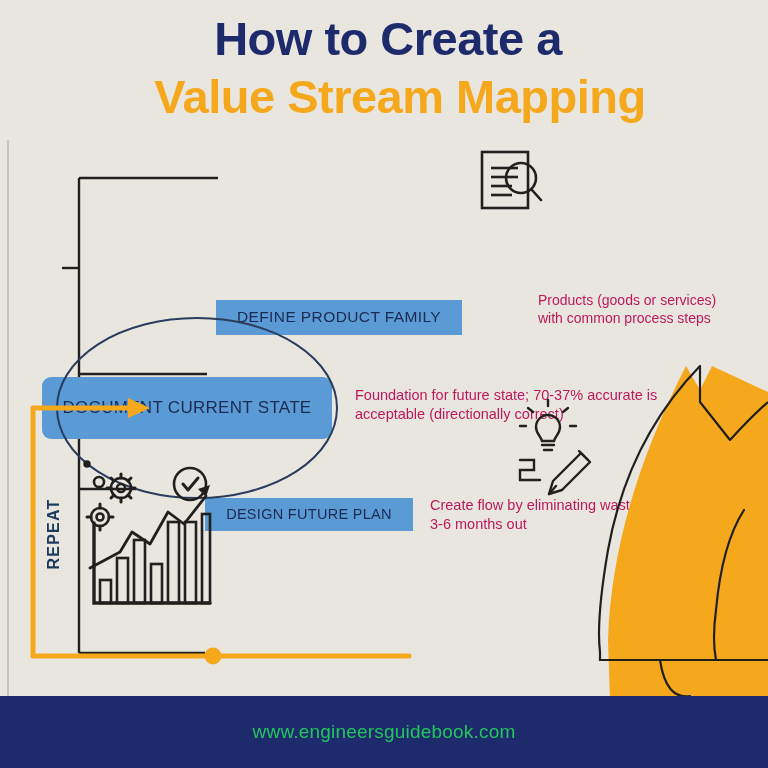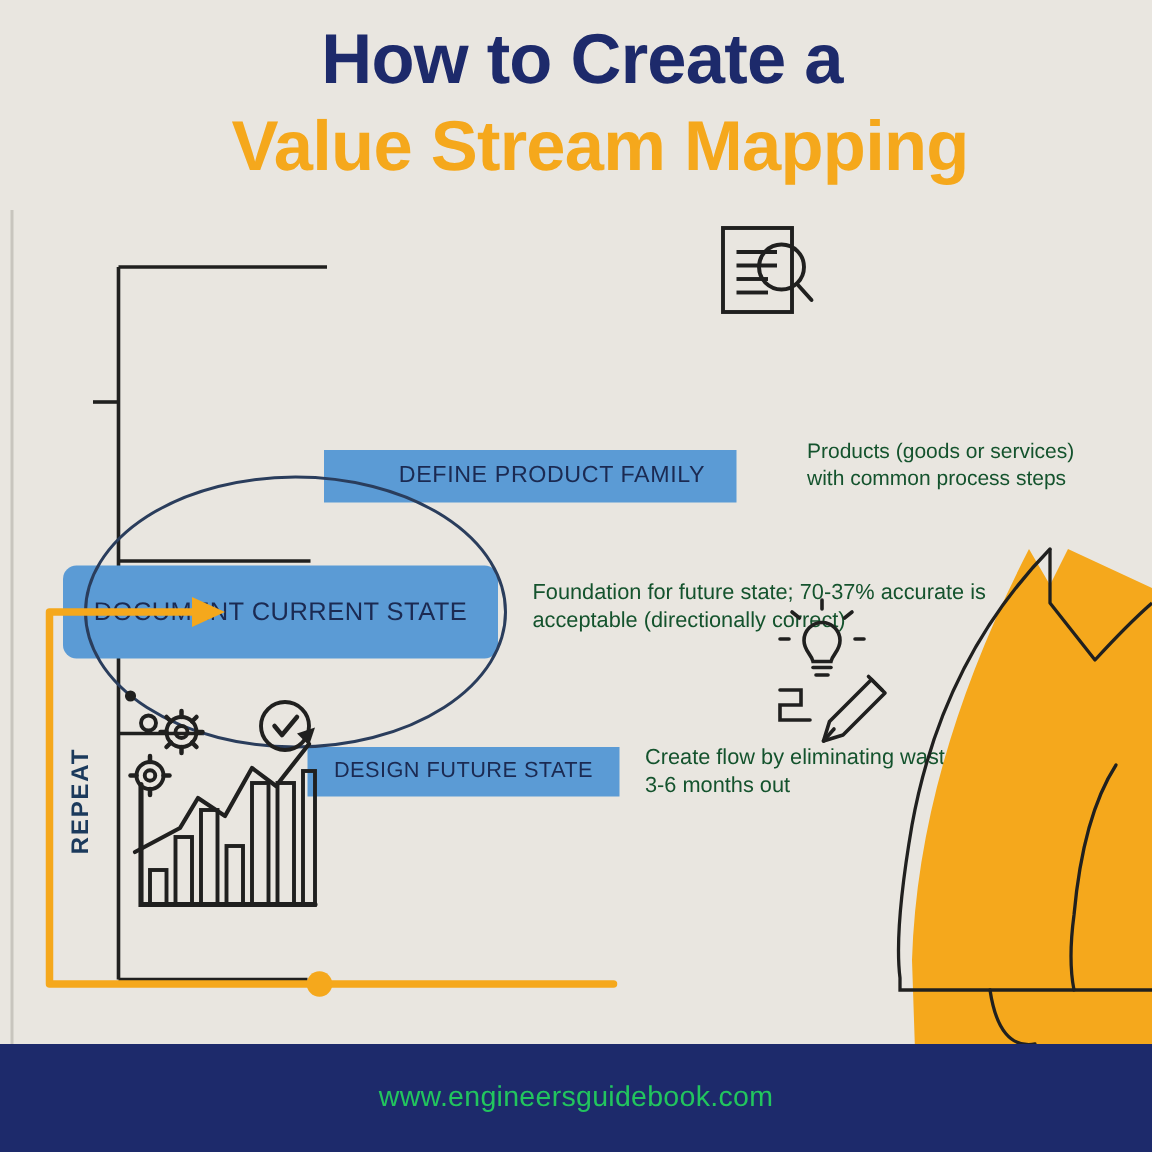--- a/index.html
+++ b/index.html
@@ -37,28 +37,28 @@
   .pbox{
     position:absolute;
     background:#5b9bd5;
     color:#1b2a52;
     display:flex;align-items:center;justify-content:center;
     text-align:center;
     font-family:"Liberation Sans",sans-serif;
     line-height:1.2;
     z-index:6;
   }
-  .pbox.b1{left:216px;top:160px;width:246px;height:35px;font-size:15.5px;letter-spacing:0.4px;padding-left:29px;}
+  .pbox.b1{left:216px;top:160px;width:246px;height:35px;font-size:15.5px;letter-spacing:0.4px;}
   .pbox.b2{left:42px;top:237px;width:290px;height:62px;font-size:17px;border-radius:9px;letter-spacing:0.3px;}
   .pbox.b3{left:205px;top:358px;width:208px;height:33px;font-size:14.5px;letter-spacing:0.3px;}
   .pbox.b4{left:132px;top:466px;width:240px;height:48px;font-size:15px;border-radius:9px;letter-spacing:0.3px;}
 
   
   .desc{
-    position:absolute;color:#14532d;
+    position:absolute;color:#be185d;
     font-family:"Liberation Sans",sans-serif;
     font-size:14px;line-height:1.28;
   }
   .desc.d1{left:538px;top:152px;width:180px;}
   .desc.d2{left:355px;top:246px;width:350px;font-size:14.5px;}
   .desc.d3{left:430px;top:356px;width:280px;font-size:14.5px;}
   .desc.d4{left:382px;top:466px;width:160px;font-size:14.5px;}
 
   
   .repeat-label{
@@ -121,21 +121,21 @@
       <line x1="79" y1="513" x2="205" y2="513" stroke="#20201f" stroke-width="2.4"></line>
     </svg>
 
     <div class="pbox b1">
       <span>DEFINE PRODUCT FAMILY</span>
     </div>
     <div class="pbox b2">
       <span>DOCUMENT CURRENT STATE</span>
     </div>
     <div class="pbox b3">
-      <span>DESIGN FUTURE STATE</span>
+      <span>DESIGN FUTURE PLAN</span>
     </div>
 
     <svg class="layer over" viewBox="0 0 768 556">
 
       <ellipse cx="197" cy="268" rx="140" ry="90" fill="none" stroke="#2a3d5c" stroke-width="2"></ellipse>
 
       <path d="M137 268 L33 268 L33 516 L409 516" fill="none" stroke="#f5a81c" stroke-width="5" stroke-linejoin="round" stroke-linecap="round"></path>
 
       <path d="M128 258 L150 268 L128 278 Z" fill="#f5a81c"></path>
 

